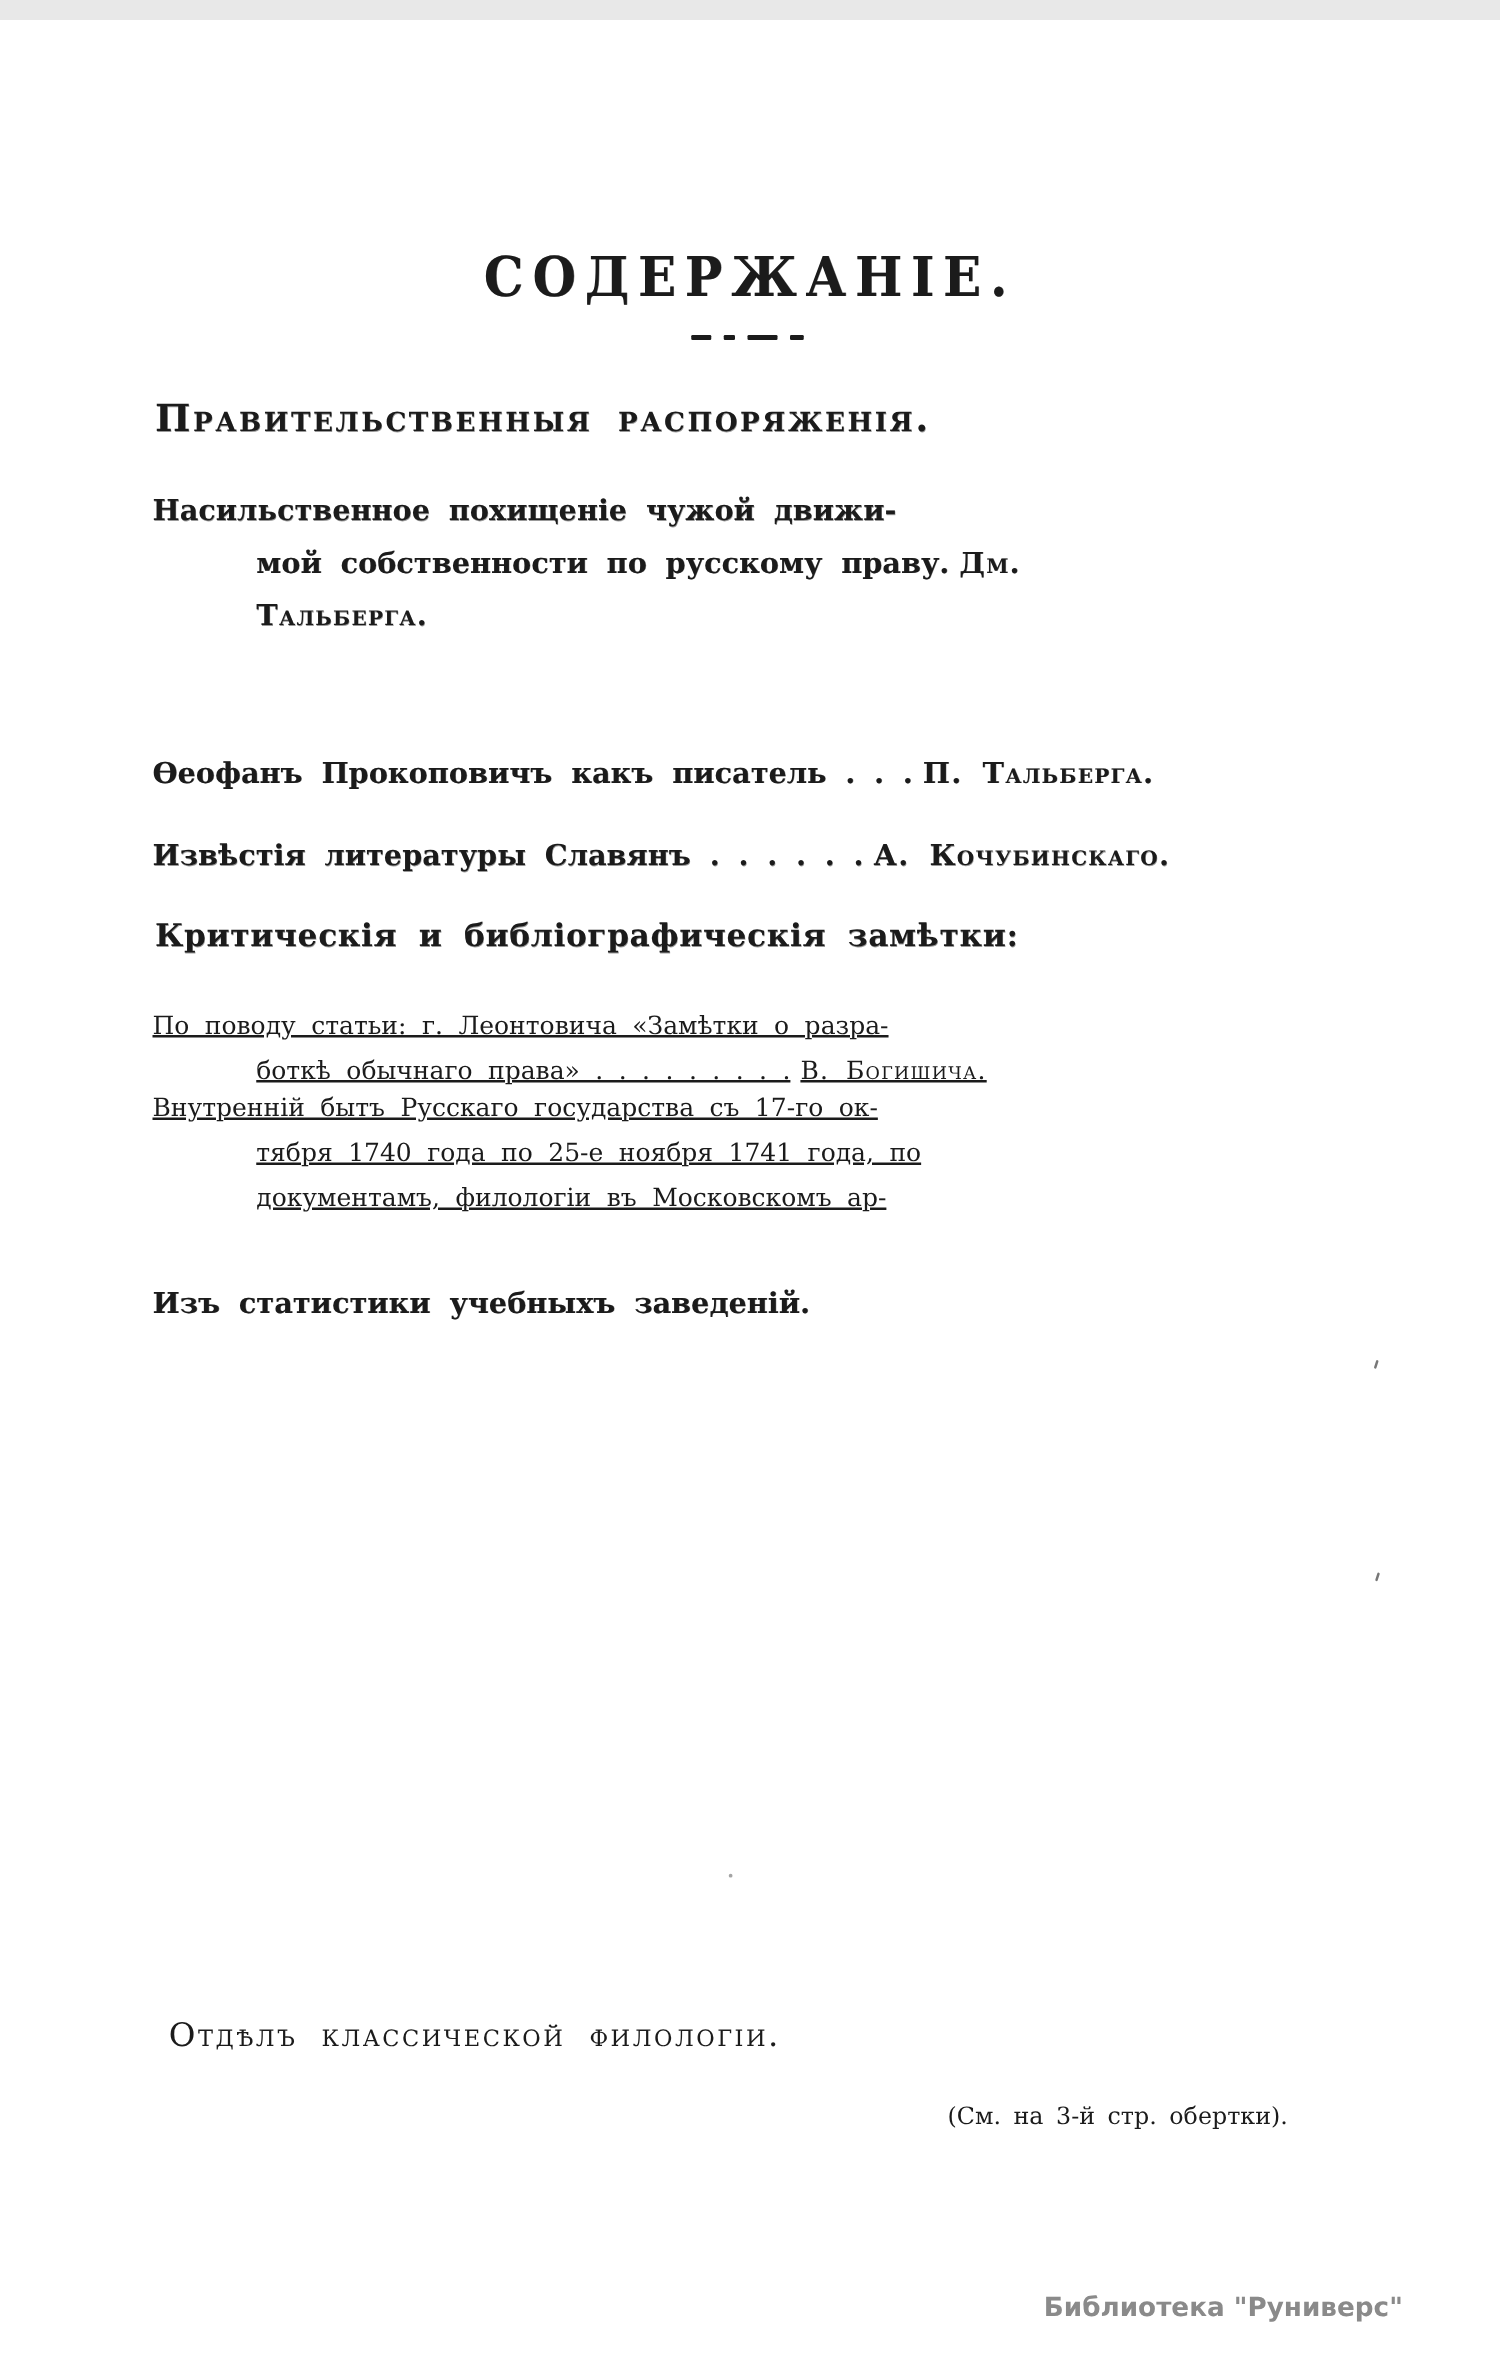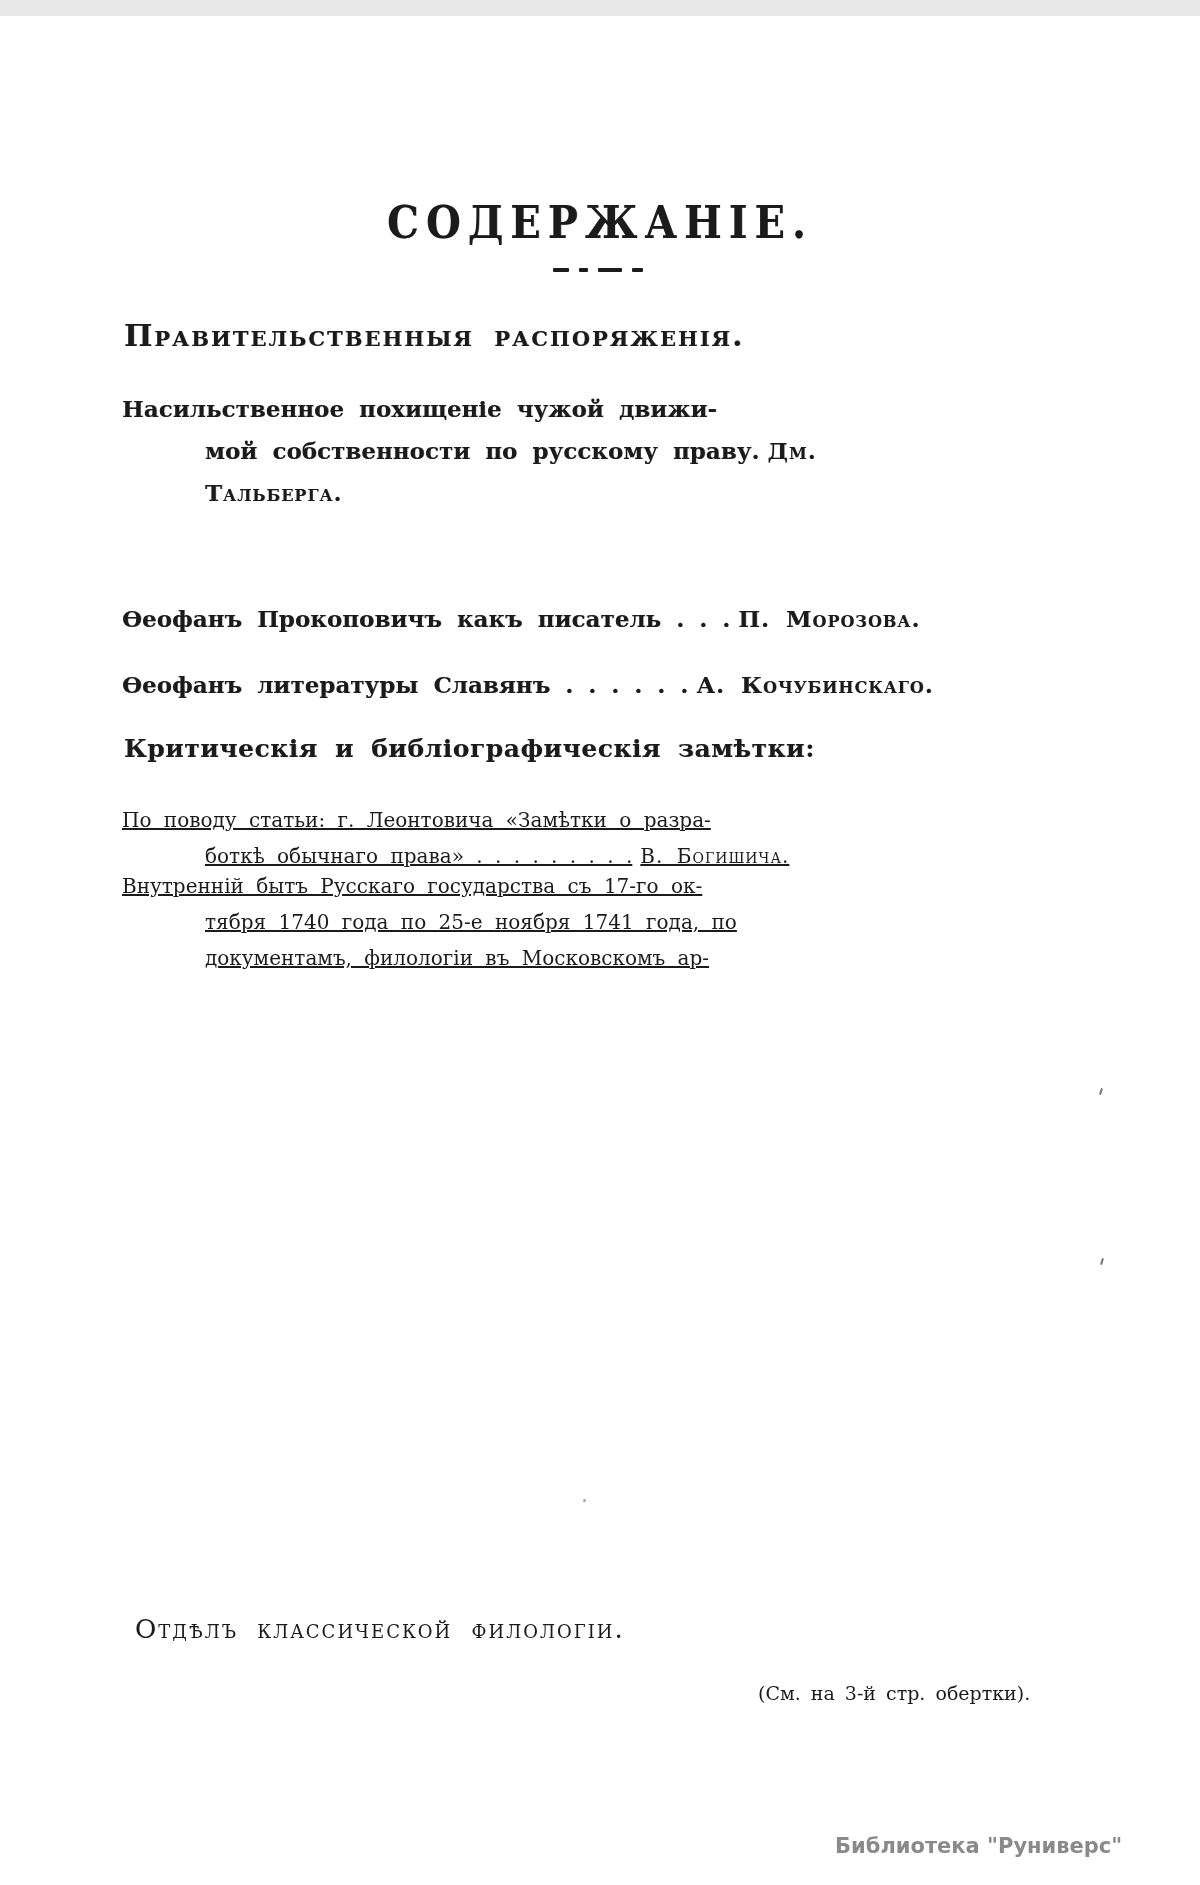--- a/index.html
+++ b/index.html
@@ -111,40 +111,43 @@
 
   <div class="abs h-caps" style="top:302px">Правительственныя распоряженія.</div>
 
   <div class="abs entry" style="top:372px">
     <div><span>Насильственное похищеніе чужой движи-</span></div>
     <div class="cont"><span>мой собственности по русскому праву.</span><span class="author">Дм. Тальберга.</span></div>
   </div>
 
 
   <div class="abs entry" style="top:582px">
-    <div><span>Ѳеофанъ Прокоповичъ какъ писатель . . .</span><span class="author">П. Морозова.</span></div>
+    <div><span>Ѳеофанъ Прокоповичъ какъ писатель . . .</span><span class="author">П. Тальберга.</span></div>
   </div>
 
   <div class="abs entry" style="top:648px">
-    <div><span>Ѳеофанъ литературы Славянъ . . . . . .</span><span class="author">А. Кочубинскаго.</span></div>
+    <div><span>Извѣстія литературы Славянъ . . . . . .</span><span class="author">А. Кочубинскаго.</span></div>
   </div>
 
   <div class="abs h2-bold" style="top:718px">Критическія и библіографическія замѣтки:</div>
 
   <div class="abs entry-sm" style="top:786px">
     <div><span>По поводу статьи: г. Леонтовича «Замѣтки о разра-</span></div>
     <div class="cont"><span>боткѣ обычнаго права»  . . . . . . . . .</span><span class="author">В. Богишича.</span></div>
   </div>
 
   <div class="abs entry-sm" style="top:852px">
     <div><span>Внутренній бытъ Русскаго государства съ 17-го ок-</span></div>
     <div class="cont"><span>тября 1740 года по 25-е ноября 1741 года, по</span></div>
     <div class="cont"><span>документамъ, филологіи въ Московскомъ ар-</span></div>
   </div>
 
+  <div class="abs entry" style="top:1006px">
+    <div><span>Изъ статистики учебныхъ заведеній.</span></div>
+  </div>
 
 
 
   <div class="abs h-caps-light" style="top:1598px">Отдѣлъ классической филологіи.</div>
 
   <div class="abs footnote" style="top:1666px">(См. на 3-й стр. обертки).</div>
 
   <div class="abs watermark">Библиотека "Руниверс"</div>
 
   <div class="speck tick" style="left:1100px; top:1072px"></div>

